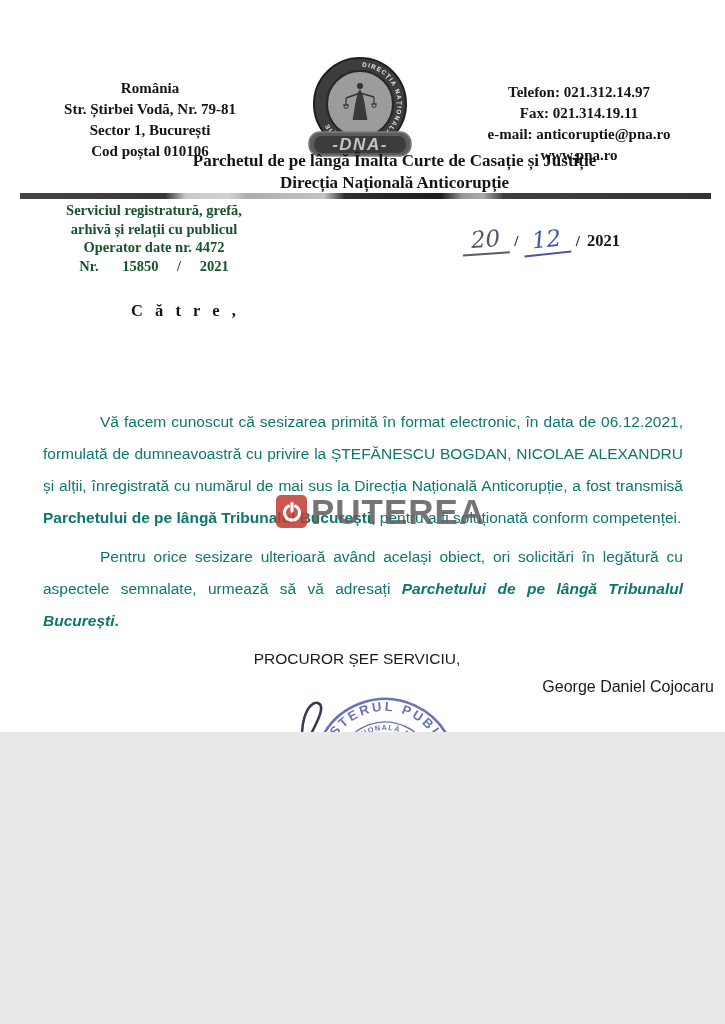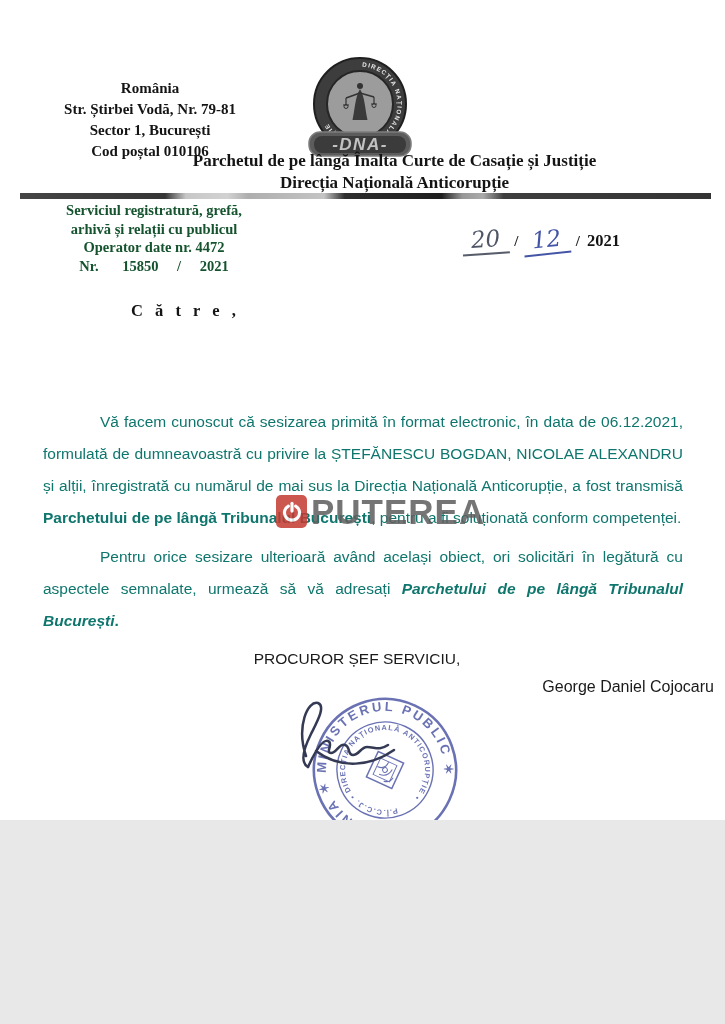--- a/index.html
+++ b/index.html
@@ -1,17 +1,17 @@
 <!DOCTYPE html>
 <html><head>
 <meta charset="utf-8">
 <style>
   html,body{margin:0;padding:0;background:#e8e8e8;}
   .page{
-    position:relative;width:725px;height:820px;margin:0 auto;
+    position:relative;width:725px;height:732px;margin:0 auto;
     background:#ffffff;overflow:hidden;
     font-family:"Liberation Serif",serif;color:#1a1a1a;
   }
   
   .addr-left{
     position:absolute;left:35px;top:78px;width:230px;text-align:center;
     font-weight:bold;font-size:15px;line-height:21px;color:#141414;
   }
   .contact-right{
     position:absolute;left:440px;top:82px;width:278px;text-align:center;
@@ -123,20 +123,26 @@
       </g>
 
       <g>
         <rect x="13" y="75" width="102" height="24" rx="11" fill="#5c5c5c" stroke="#7d7d7d" stroke-width="1.5"></rect>
         <rect x="18" y="79" width="92" height="17" rx="8" fill="#3b3b3b"></rect>
         <text x="64" y="93" text-anchor="middle" font-family="Liberation Sans,sans-serif" font-size="17" font-weight="bold" font-style="italic" fill="#c2c2c2" letter-spacing="1.5">-DNA-</text>
       </g>
     </svg>
   </div>
 
+  <div class="contact-right">
+    <div>Telefon: 021.312.14.97</div>
+    <div>Fax: 021.314.19.11</div>
+    <div>e-mail: anticoruptie@pna.ro</div>
+    <div>www.pna.ro</div>
+  </div>
 
   <div class="inst-lines">
     <div>Parchetul de pe lângă Înalta Curte de Casație și Justiție</div>
     <div>Direcția Națională Anticorupție</div>
   </div>
 
   <div class="divider"></div>
 
   <div class="registry">
     <div>Serviciul registratură, grefă,</div>

